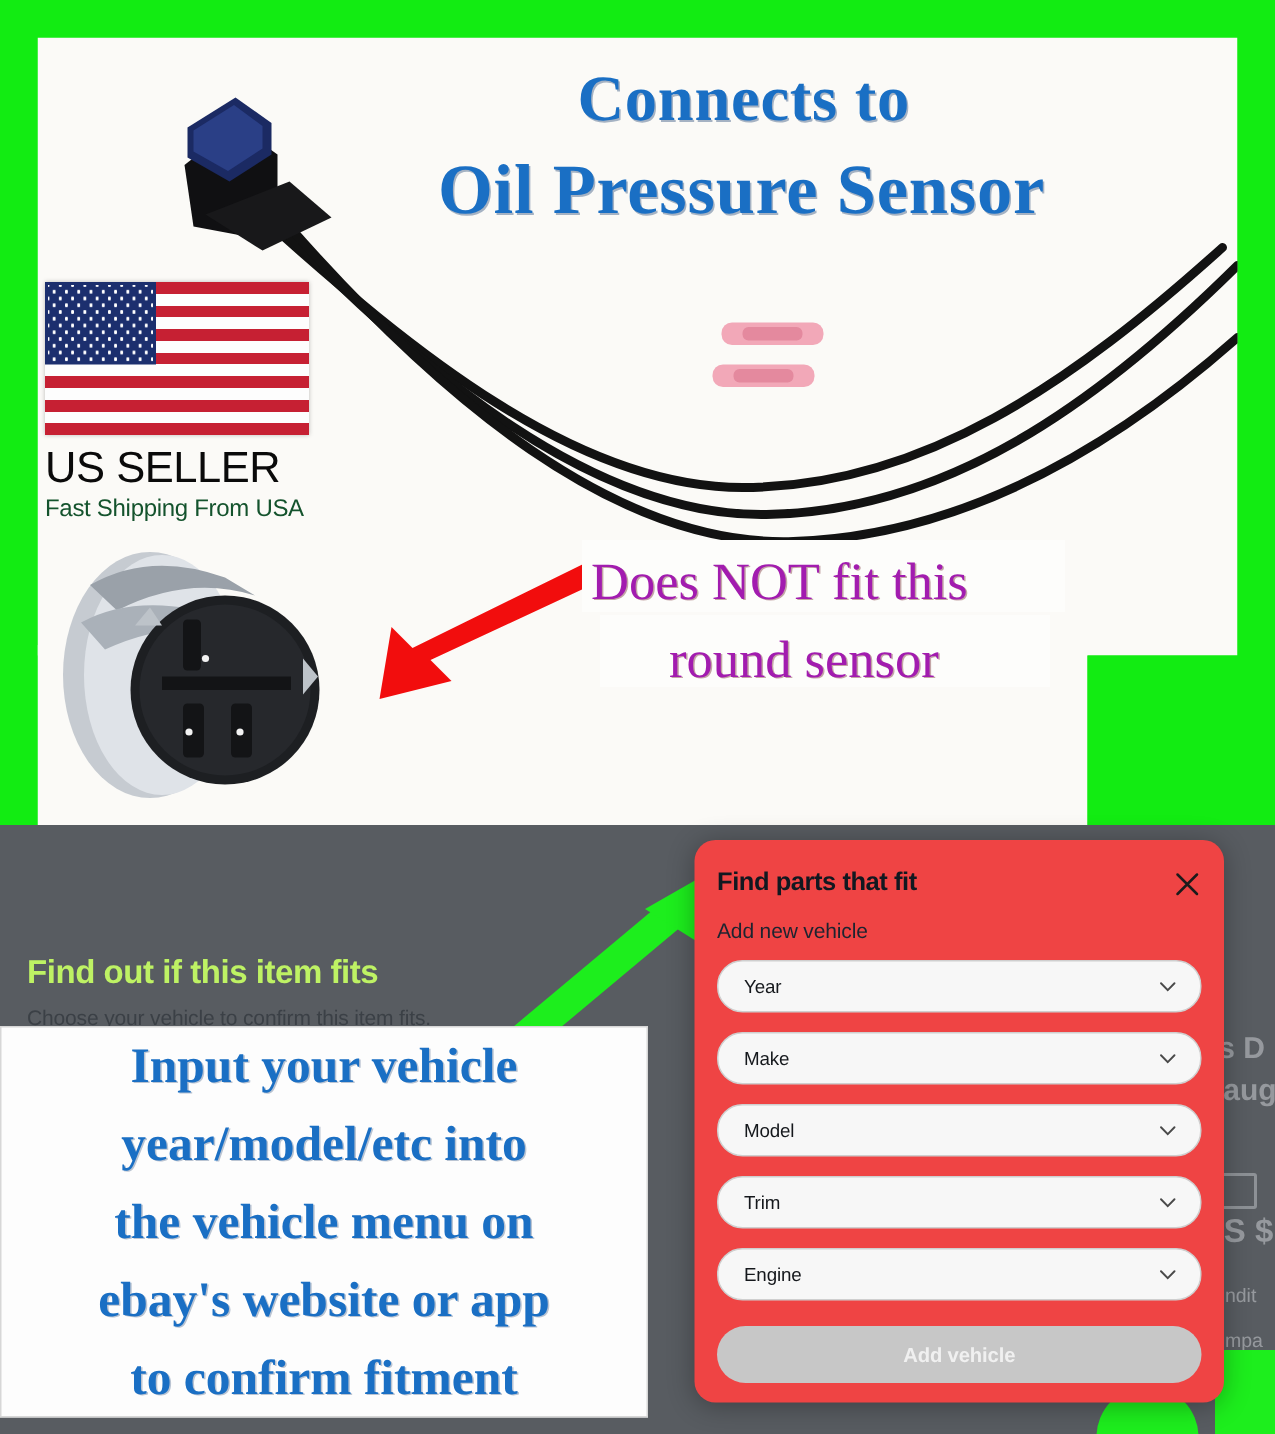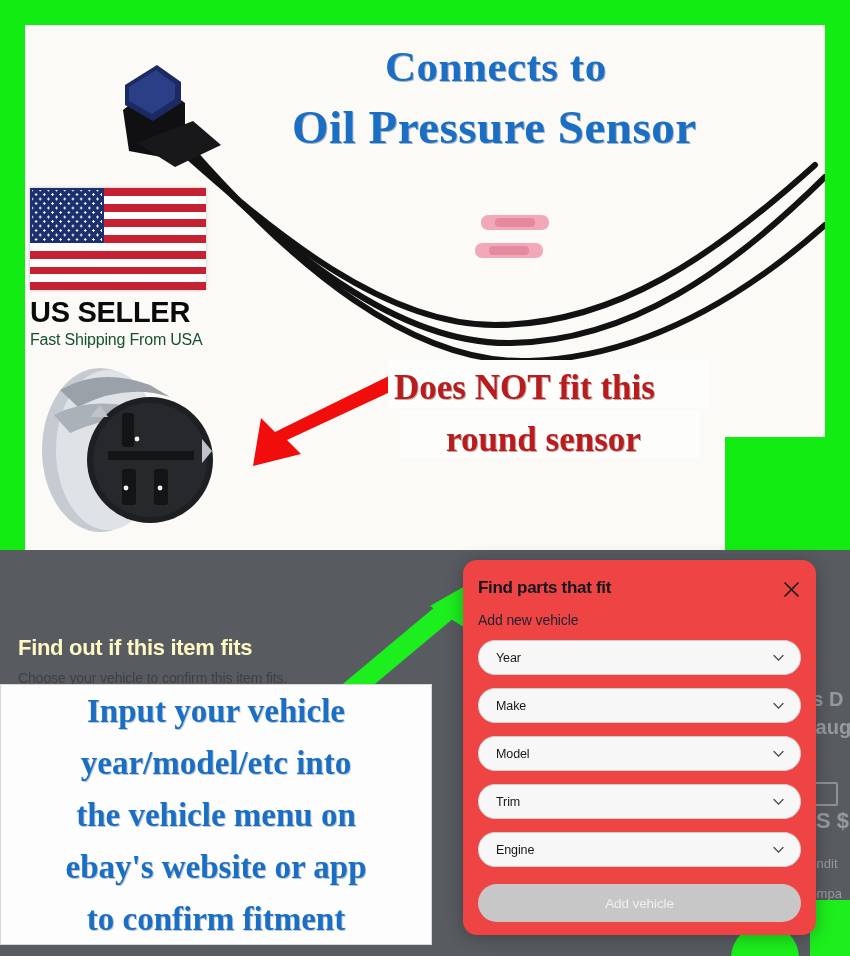--- a/index.html
+++ b/index.html
@@ -47,22 +47,22 @@
     text-shadow:1px 1px 0 rgba(60,90,130,.45);
     white-space:nowrap;
     letter-spacing:.5px;
   }
   #hl-connects{left:385px;top:42px;font-size:43px;}
   #hl-oil{left:292px;top:100px;font-size:47px;}
 
   .redtxt{
     position:absolute;
     font-family:"Liberation Serif", serif;
-    font-weight:bold;
-    color:#b91c1c;
+    font-weight:normal;
+    color:#a21caf;
     white-space:nowrap;
     text-shadow:1px 1px 0 rgba(90,0,10,.35);
   }
   #red-l1{left:394px;top:368px;font-size:35px;}
   #red-l2{left:414px;top:420px;font-size:35px;margin-left:32px;}
   .redtxt-bg{
     position:absolute;background:#fdfdfb;
   }
 
   
@@ -73,21 +73,21 @@
   }
   .flag .stripes{position:absolute;inset:0;
     background:repeating-linear-gradient(to bottom,
       #c62033 0px,#c62033 7.85px,#fdfdfd 7.85px,#fdfdfd 15.7px);}
   .flag .canton{position:absolute;left:0;top:0;width:74px;height:55px;background:#1c2f6e;}
   .flag .canton .stars{position:absolute;inset:2px;
     background:
       radial-gradient(circle, #fff 1.1px, transparent 1.3px) 0 0/8.2px 9px,
       radial-gradient(circle, #fff 1.1px, transparent 1.3px) 4.1px 4.5px/8.2px 9px;}
   #us-seller-text{
-    font-family:"Liberation Sans", sans-serif;font-weight:bold;
+    font-family:"Liberation Sans", sans-serif;font-weight:normal;
     font-size:29px;color:#0a0a0a;margin-top:6px;letter-spacing:-.3px;
   }
   #us-ship-text{
     font-family:"Liberation Sans", sans-serif;
     font-size:16px;color:#14532d;margin-top:2px;letter-spacing:-.2px;
   }
 
   
   #harness{position:absolute;left:25px;top:25px;width:800px;height:525px;}
 
@@ -98,21 +98,21 @@
   #ebay-area{
     position:absolute;left:0;top:550px;width:850px;height:406px;
     background:#585c61;overflow:hidden;
   }
   #ebay-page-strip{
     position:absolute;left:0;top:0;width:850px;height:406px;
     background:linear-gradient(#585c61,#585c61);
   }
   #fits-heading{
     position:absolute;left:18px;top:85px;
-    font-size:22px;font-weight:bold;color:#fef9c3;letter-spacing:-.3px;
+    font-size:22px;font-weight:bold;color:#bef264;letter-spacing:-.3px;
   }
   #fits-sub{
     position:absolute;left:18px;top:120px;
     font-size:14px;color:#3b4046;letter-spacing:-.1px;
   }
   
   .ghost{
     position:absolute;color:#c9ccd0;font-weight:bold;white-space:nowrap;opacity:.55;
   }
   #ghost-fits{left:800px;top:138px;font-size:20px;}
@@ -159,21 +159,21 @@
   .select-label{
     font-size:12.5px;color:#15181c;padding-left:17px;letter-spacing:-.1px;
   }
   .chev{
     position:absolute;right:16px;top:50%;transform:translateY(-50%);
     width:11px;height:7px;
   }
   #add-vehicle-btn{
     position:absolute;left:15px;top:324px;width:323px;height:38px;
     background:#c7c7c7;border:none;border-radius:19px;
-    color:#f0f0f0;font-size:13.5px;font-weight:normal;letter-spacing:-.1px;
+    color:#f0f0f0;font-size:13.5px;font-weight:bold;letter-spacing:-.1px;
     display:flex;align-items:center;justify-content:center;cursor:default;
     font-family:"Liberation Sans", sans-serif;
   }
 
   
   #instruction-box{
     position:absolute;left:0px;top:684px;width:432px;height:261px;
     background:#fdfdfd;border:1px solid #d7d7d7;
     display:flex;flex-direction:column;align-items:center;justify-content:center;
     padding:2px 4px;box-sizing:border-box;

